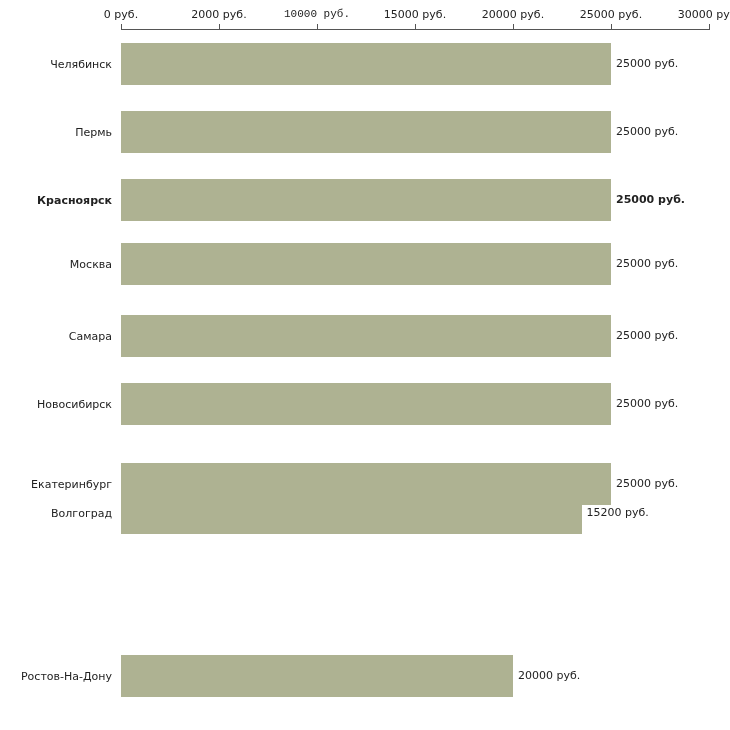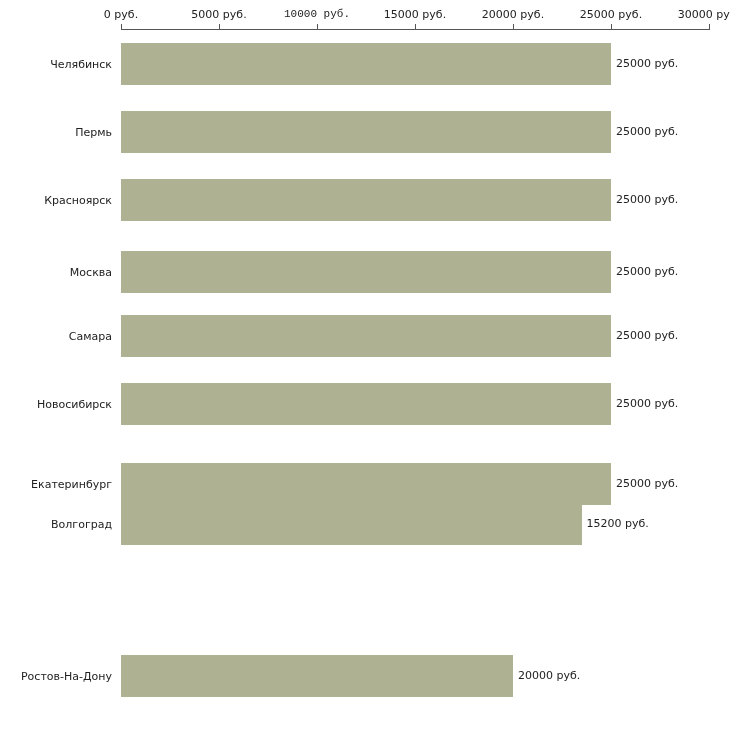--- a/index.html
+++ b/index.html
@@ -87,21 +87,21 @@
   }
 </style>
 </head>
 <body>
 
 <div id="chart-root">
   <div class="axis-top">
     <div class="axis-line-top" style="left: 121px; width: 588px;"></div>
   <div class="tick-label" style="left: 121px;">0 руб.</div>
       <div class="tick-mark" style="left: 121px;"></div>
-      <div class="tick-label" style="left: 219px;">5000 руб.</div>
+      <div class="tick-label" style="left: 219px;">2000 руб.</div>
       <div class="tick-mark" style="left: 219px;"></div>
       <div class="tick-label" style="left: 317px; font-family: Liberation Mono, monospace;">10000 руб.</div>
       <div class="tick-mark" style="left: 317px;"></div>
       <div class="tick-label" style="left: 415px;">15000 руб.</div>
       <div class="tick-mark" style="left: 415px;"></div>
       <div class="tick-label" style="left: 513px;">20000 руб.</div>
       <div class="tick-mark" style="left: 513px;"></div>
       <div class="tick-label" style="left: 611px;">25000 руб.</div>
       <div class="tick-mark" style="left: 611px;"></div>
       <div class="tick-label" style="left: 709px;">30000 руб.</div>
@@ -111,46 +111,46 @@
       <div class="row" style="top: 0px;">
         <div class="cat-label">Челябинск</div>
         <div class="bar" style="width: 490px; background: rgb(174, 178, 146);"></div>
         <div class="bar-value" style="left: 616px;">25000 руб.</div>
       </div>
       <div class="row" style="top: 68px;">
         <div class="cat-label">Пермь</div>
         <div class="bar" style="width: 490px; background: rgb(174, 178, 146);"></div>
         <div class="bar-value" style="left: 616px;">25000 руб.</div>
       </div>
-      <div class="row" style="top: 136px;">
+      <div class="row" style="top: 136px; font-weight: bold;">
         <div class="cat-label">Красноярск</div>
         <div class="bar" style="width: 490px; background: rgb(174, 178, 146);"></div>
         <div class="bar-value" style="left: 616px;">25000 руб.</div>
       </div>
-      <div class="row" style="top: 208px;">
+      <div class="row" style="top: 200px;">
         <div class="cat-label">Москва</div>
         <div class="bar" style="width: 490px; background: rgb(174, 178, 146);"></div>
         <div class="bar-value" style="left: 616px;">25000 руб.</div>
       </div>
       <div class="row" style="top: 272px;">
         <div class="cat-label">Самара</div>
         <div class="bar" style="width: 490px; background: rgb(174, 178, 146);"></div>
         <div class="bar-value" style="left: 616px;">25000 руб.</div>
       </div>
       <div class="row" style="top: 340px;">
         <div class="cat-label">Новосибирск</div>
         <div class="bar" style="width: 490px; background: rgb(174, 178, 146);"></div>
         <div class="bar-value" style="left: 616px;">25000 руб.</div>
       </div>
       <div class="row" style="top: 420px; padding-left: 10px;">
         <div class="cat-label">Екатеринбург</div>
         <div class="bar" style="width: 490px; background: rgb(174, 178, 146);"></div>
         <div class="bar-value" style="left: 616px;">25000 руб.</div>
       </div>
-      <div class="row" style="top: 460px;">
+      <div class="row" style="top: 449px;">
         <div class="cat-label">Волгоград</div>
         <div class="bar" style="width: 460.6px; background: rgb(174, 178, 146);"></div>
         <div class="bar-value" style="left: 586.6px;">15200 руб.</div>
       </div>
       <div class="row" style="top: 612px;">
         <div class="cat-label">Ростов-На-Дону</div>
         <div class="bar" style="width: 392px; background: rgb(174, 178, 146);"></div>
         <div class="bar-value" style="left: 518px;">20000 руб.</div>
       </div>
     </div>

